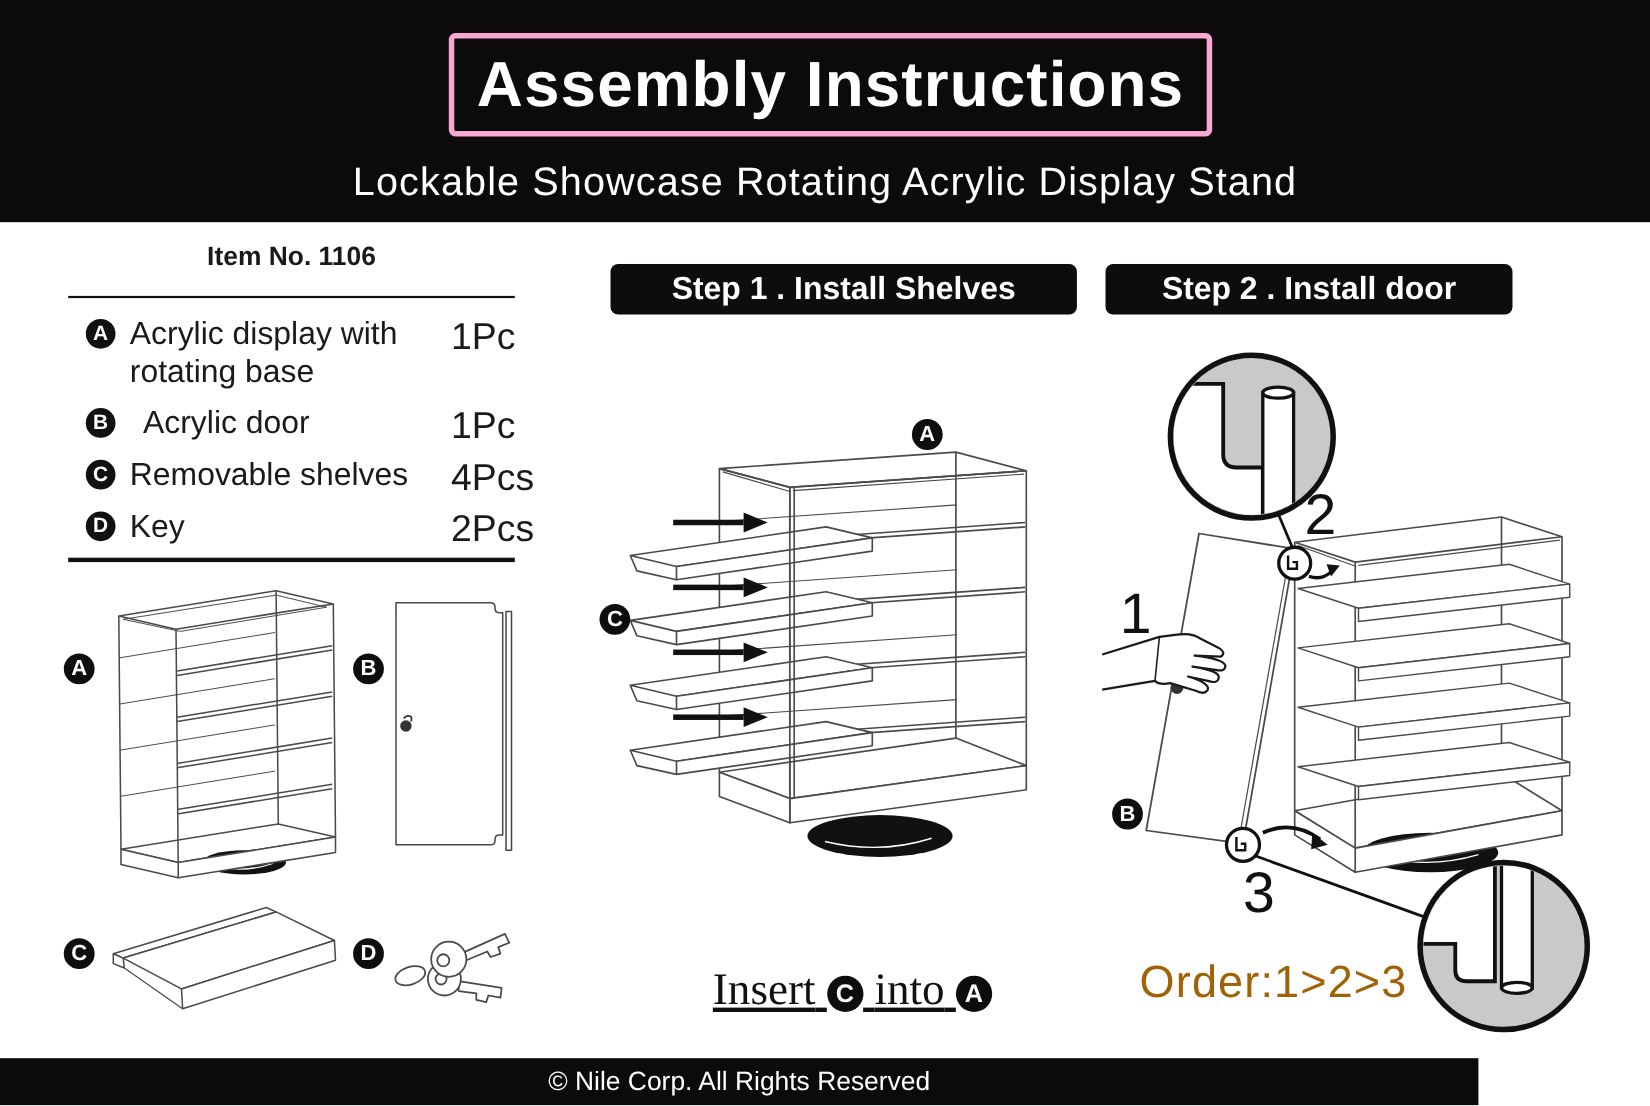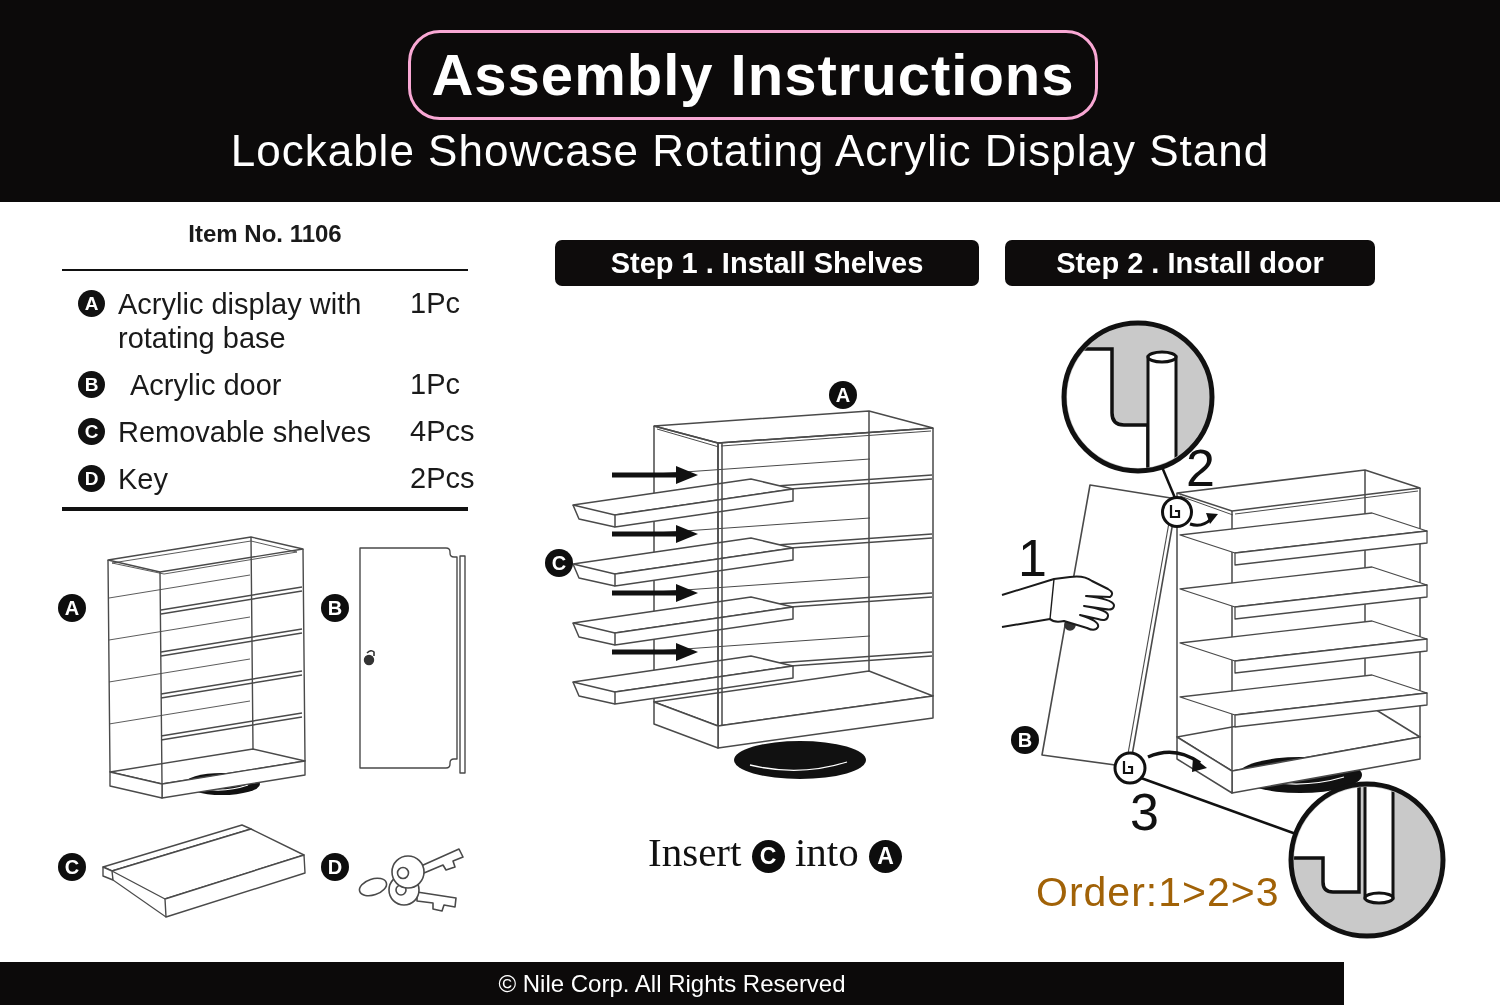--- a/index.html
+++ b/index.html
@@ -1,45 +1,45 @@
 <!DOCTYPE html>
 <html><head>
 <meta charset="utf-8">
 <style>
   html,body{margin:0;padding:0;background:#ffffff;}
   #page{position:relative;width:1500px;height:1005px;background:#ffffff;overflow:hidden;
         font-family:"Liberation Sans", sans-serif;color:#1a1a1a;}
   
   .banner{position:absolute;left:0;top:0;width:1500px;height:202px;background:#0c0a0a;}
   .banner-frame{position:absolute;left:408px;top:30px;width:684px;height:84px;
-        border:3px solid #f9a8d4;border-radius:32px;}
+        border:5px solid #f9a8d4;border-radius:6px;}
   .banner-title{position:absolute;left:0;top:0;width:100%;height:84px;line-height:84px;
         text-align:center;color:#ffffff;font-size:58px;font-weight:700;letter-spacing:1px;}
-  .banner-sub{position:absolute;left:0;top:126px;width:1500px;text-align:center;color:#ffffff;
-        font-size:44px;font-weight:400;letter-spacing:1px;}
+  .banner-sub{position:absolute;left:0;top:144px;width:1500px;text-align:center;color:#ffffff;
+        font-size:36px;font-weight:400;letter-spacing:1px;}
   
   .footer{position:absolute;left:0;top:962px;width:1344px;height:43px;background:#0c0a0a;}
   .footer-text{position:absolute;left:0;top:0;width:100%;height:43px;line-height:43px;
         text-align:center;color:#ffffff;font-size:24px;}
   
   .parts-title{position:absolute;left:62px;top:220px;width:406px;text-align:center;
         font-size:24px;font-weight:600;}
   .rule{position:absolute;background:#111;}
   .part-letter{position:absolute;width:27px;height:27px;border-radius:50%;background:#111;
         color:#fff;text-align:center;line-height:27px;font-size:19px;font-weight:700;}
   .part-name{position:absolute;left:118px;width:272px;font-size:29px;line-height:34px;}
-  .part-qty{position:absolute;left:410px;width:70px;font-size:29px;}
+  .part-qty{position:absolute;left:410px;width:70px;font-size:34px;}
   
   .step-header{position:absolute;height:46px;background:#0e0c0c;border-radius:7px;color:#fff;
         text-align:center;line-height:46px;font-size:29px;font-weight:600;}
   .diagram-label{position:absolute;width:28px;height:28px;border-radius:50%;background:#0e0e0e;
         color:#fff;text-align:center;line-height:28px;font-size:20px;font-weight:700;}
   .big-num{position:absolute;font-size:52px;font-weight:500;color:#111;}
-  .insert-caption{position:absolute;left:560px;top:828px;width:430px;text-align:center;
-        font-family:"Liberation Serif", serif;font-size:41px;color:#111;}
+  .insert-caption{position:absolute;left:560px;top:875px;width:430px;text-align:center;
+        font-family:"Liberation Serif", serif;font-size:41px;color:#111;text-decoration:underline;}
   .insert-caption .part-badge{display:inline-block;width:33px;height:33px;border-radius:50%;
         background:#0d0d0d;color:#fff;font-family:"Liberation Sans",sans-serif;font-size:23px;
         font-weight:700;line-height:33px;text-align:center;vertical-align:2px;}
   .order-caption{position:absolute;left:1036px;top:869px;font-size:41px;color:#a16207;
         letter-spacing:1px;}
   .dsvg{position:absolute;}
 </style>
 </head>
 <body>
 

